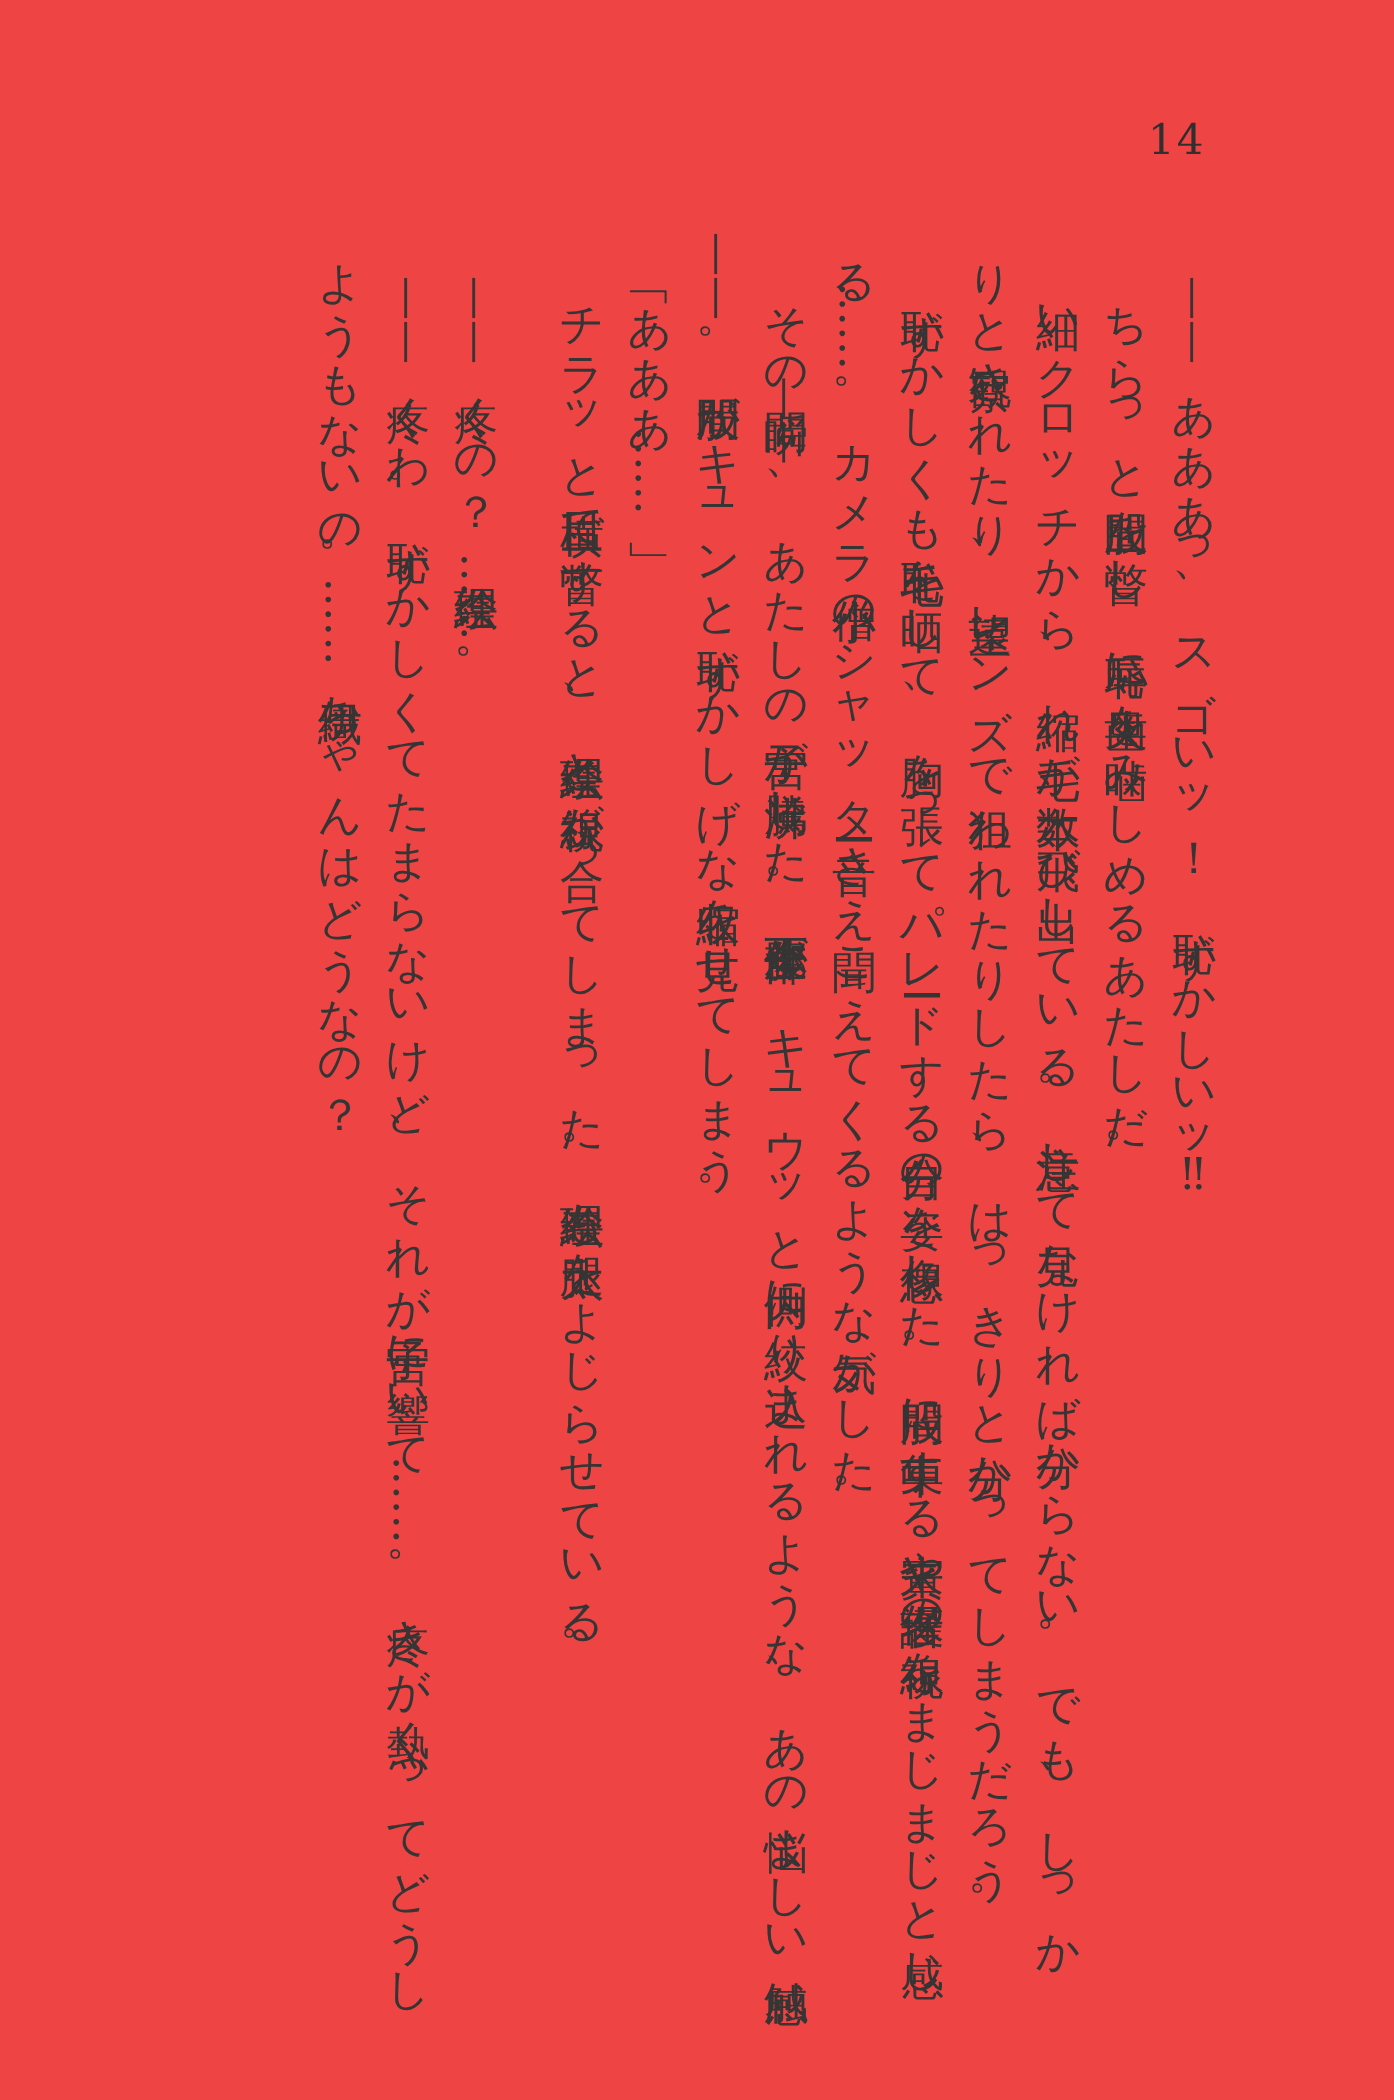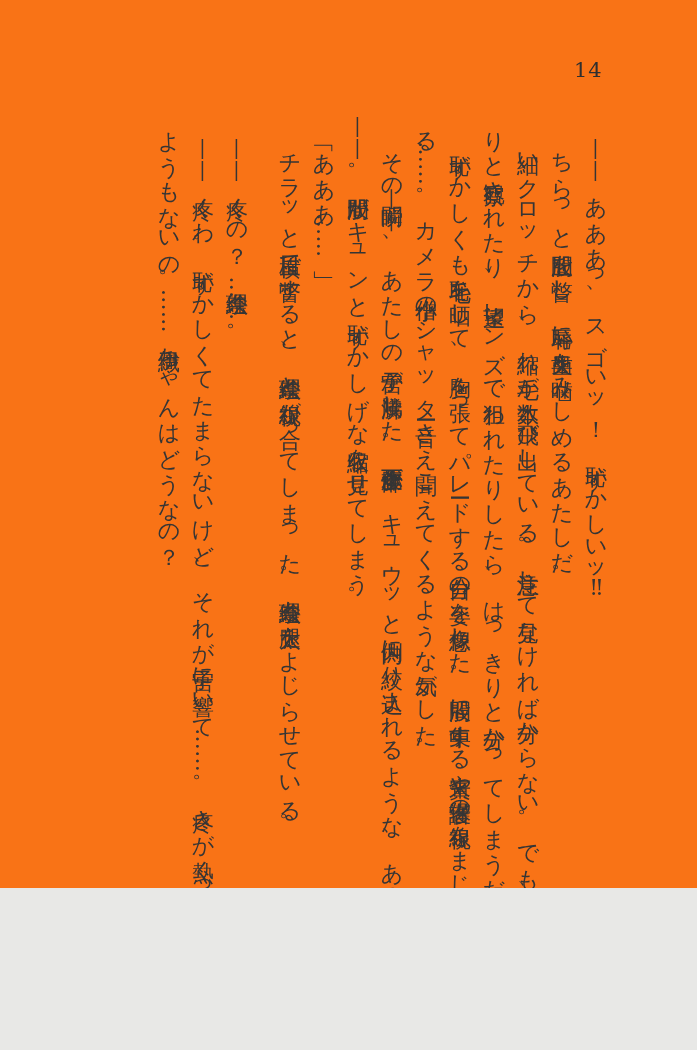--- a/index.html
+++ b/index.html
@@ -3,22 +3,22 @@
 <meta charset="utf-8">
 <style>
   html, body {
     margin: 0;
     padding: 0;
     background: #e8e8e6;
   }
   .scan-page {
     position: relative;
     width: 697px;
-    height: 888px;
-    background: #f97316;
+    height: 1050px;
+    background: #ef4444;
     overflow: hidden;
     font-family: "DejaVu Serif", "Liberation Serif", serif;
   }
   .page-number {
     position: absolute;
     top: 60px;
     left: 574px;
     font-size: 21px;
     color: #2f2f2f;
     letter-spacing: 1px;

